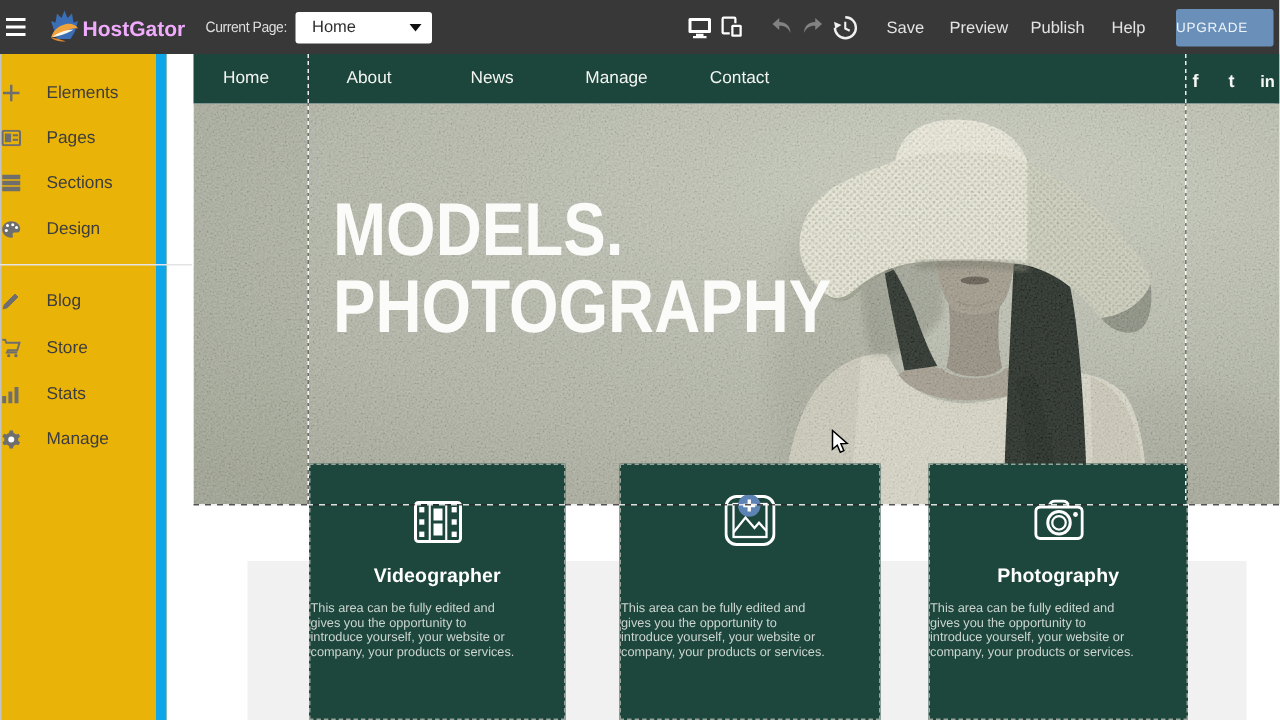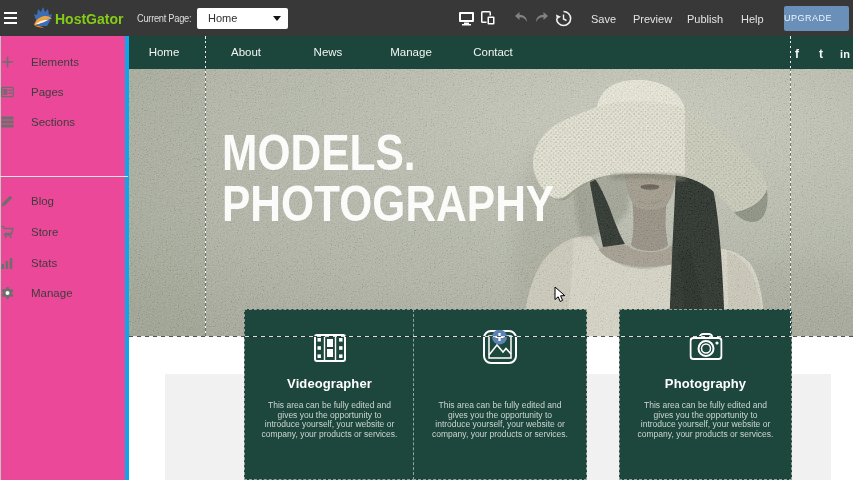--- a/index.html
+++ b/index.html
@@ -5,58 +5,58 @@
 * { margin:0; padding:0; box-sizing:border-box; }
 html,body { width:853px; height:480px; overflow:hidden; background:#fff;
   font-family:"Liberation Sans", sans-serif; }
 #app { position:relative; width:853px; height:480px; }
 
 
 #topbar { position:absolute; left:0; top:0; width:853px; height:36px; background:#383838; }
 #burger { position:absolute; left:4px; top:12px; width:13px; height:12px; }
 #burger div { height:2.4px; background:#fff; margin-bottom:2.4px; }
 #logo { position:absolute; left:33px; top:6px; }
-#logoname { position:absolute; left:55px; top:11px; color:#84cc16; font-size:14px; font-weight:bold; letter-spacing:0px; }
+#logoname { position:absolute; left:55px; top:11px; color:#f0abfc; font-size:14px; font-weight:bold; letter-spacing:0px; }
 #curpage { position:absolute; left:137px; top:13px; color:#dedede; font-size:10px; letter-spacing:-0.3px; transform:scaleX(0.93); transform-origin:left center; }
 #dropdown { position:absolute; left:197px; top:8px; width:91px; height:21px; background:#fff; border-radius:2px; }
 #dropdown .txt { position:absolute; left:11px; top:4px; font-size:11px; color:#2f2f2f; }
 #dropdown .caret { position:absolute; right:7px; top:8px; width:0; height:0;
   border-left:4px solid transparent; border-right:4px solid transparent; border-top:5px solid #111; }
 .tbtxt { position:absolute; top:13px; color:#e3e3e3; font-size:11px; }
 #upgrade { position:absolute; left:784px; top:6px; width:65px; height:25px; background:#6a8fb9;
   border-radius:2px; color:#eef4fa; font-size:9px; text-align:left; line-height:25px; letter-spacing:0.5px; }
 .tico { position:absolute; top:0; }
 
 
-#sidebar { position:absolute; left:0; top:36px; width:129px; height:444px; background:#ec4899;
-  border-right:4px solid #0ea5e9; }
+#sidebar { position:absolute; left:0; top:36px; width:111px; height:444px; background:#eab308;
+  border-right:7px solid #0ea5e9; }
 #sidebar .edge { position:absolute; left:0; top:0; width:1px; height:444px; background:#c4c4c4; }
 .sbitem { position:absolute; left:0; width:129px; height:20px; }
 .sbitem .lbl { position:absolute; left:31px; top:50%; transform:translateY(-50%);
   font-size:11.5px; color:#3d3d3d; }
 .sbitem svg { position:absolute; left:1px; top:50%; transform:translateY(-50%); }
 #sbdivider { position:absolute; left:0; top:140px; width:128px; height:1px; background:#e4e4e4; }
 
 
 #preview { position:absolute; left:129px; top:36px; width:724px; height:444px; background:#fff; }
 #nav { position:absolute; left:0; top:0; width:724px; height:33px; background:#1c453c; }
 .navitem { position:absolute; top:0; height:33px; line-height:33px; color:#f3f5f1; font-size:11.5px;
   transform:translateX(-50%); }
 #hero { position:absolute; left:0; top:33px; width:724px; height:267px; }
 #herotext { position:absolute; left:93px; top:59px; color:#fbfbf9; font-size:50px; font-weight:bold;
   line-height:51px; letter-spacing:0px; transform:scaleX(0.85); transform-origin:left top; white-space:nowrap; }
 #graysec { position:absolute; left:36px; top:338px; width:666px; height:106px; background:#f1f1f1; }
 .card { position:absolute; top:273px; height:171px; background:#1d473d;
   border:1px dashed #97a29b; }
 .card .ttl { position:absolute; left:0; width:100%; top:66px; text-align:center; color:#fff;
   font-size:13px; font-weight:bold; letter-spacing:0.1px; }
-.card .bodytxt { position:absolute; left:0; width:100%; top:91px; text-align:center; color:#ccd5d0;
+.card .bodytxt { position:absolute; left:0; width:100%; top:91px; text-align:left; color:#ccd5d0;
   font-size:8.5px; line-height:9.7px; }
 .card svg.cicon { position:absolute; left:50%; top:20px; transform:translateX(-50%); }
-#card1 { left:77px;  width:171px;margin-left:38px; }
+#card1 { left:77px;  width:171px; }
 #card2 { left:284px; width:174px; }
 #card3 { left:490px; width:173px; }
 
 .vguide { position:absolute; top:0; width:1px; height:301px; background-image:
   repeating-linear-gradient(to bottom, rgba(252,252,252,0.92) 0 2.5px, rgba(62,62,62,0.55) 2.5px 5px); }
 #hguide { position:absolute; left:0; top:300px; width:724px; height:1px; z-index:30; background-image:
   repeating-linear-gradient(to right, rgba(40,40,40,0.8) 0 4px, rgba(240,240,240,0.9) 4px 8px); }
 #cursor { position:absolute; left:425px; top:250px; z-index:40; }
 </style>
 </head>
@@ -131,20 +131,30 @@
       <span class="lbl">Sections</span>
     </div>
     <div class="sbitem" style="top:46px">
       <svg width="13" height="11" viewBox="0 0 13 11">
           <rect x="0.7" y="0.7" width="11.6" height="9.6" rx="1" fill="none" stroke="#6e6e6e" stroke-width="1.4"></rect>
           <rect x="2.2" y="2.5" width="4.2" height="5.8" fill="#6e6e6e"></rect>
           <rect x="7.5" y="3" width="3.5" height="1.4" fill="#6e6e6e"></rect>
           <rect x="7.5" y="6" width="3.5" height="1.4" fill="#6e6e6e"></rect>
         </svg>
       <span class="lbl">Pages</span>
+    </div>
+    <div class="sbitem" style="top:107px">
+      <svg width="13" height="12" viewBox="0 0 13 12">
+          <path d="M6.5 0.5 C3 0.5 0.5 3 0.5 6 C0.5 9 3 11.5 6.5 11.5 C7.5 11.5 8 10.8 7.5 10 C7 9 7.5 8 8.8 8 L10.5 8 C11.7 8 12.5 7 12.5 5.7 C12.5 2.7 9.8 0.5 6.5 0.5 Z" fill="#6e6e6e"></path>
+          <circle cx="4" cy="3.4" r="1" fill="#fff"></circle>
+          <circle cx="7.5" cy="2.8" r="1" fill="#fff"></circle>
+          <circle cx="10" cy="4.6" r="1" fill="#fff"></circle>
+          <circle cx="3.2" cy="6.6" r="1" fill="#fff"></circle>
+        </svg>
+      <span class="lbl">Design</span>
     </div>
     <div id="sbdivider"></div>
     <div class="sbitem" style="top:155px">
       <svg width="12" height="12" viewBox="0 0 12 12">
           <path d="M1 11 L1.8 8.2 L9 1 L11 3 L3.8 10.2 Z M8 2 L10 4" fill="#6e6e6e" stroke="#6e6e6e" stroke-width="0.6"></path>
         </svg>
       <span class="lbl">Blog</span>
     </div>
     <div class="sbitem" style="top:186px">
       <svg width="13" height="13" viewBox="0 0 13 13">

